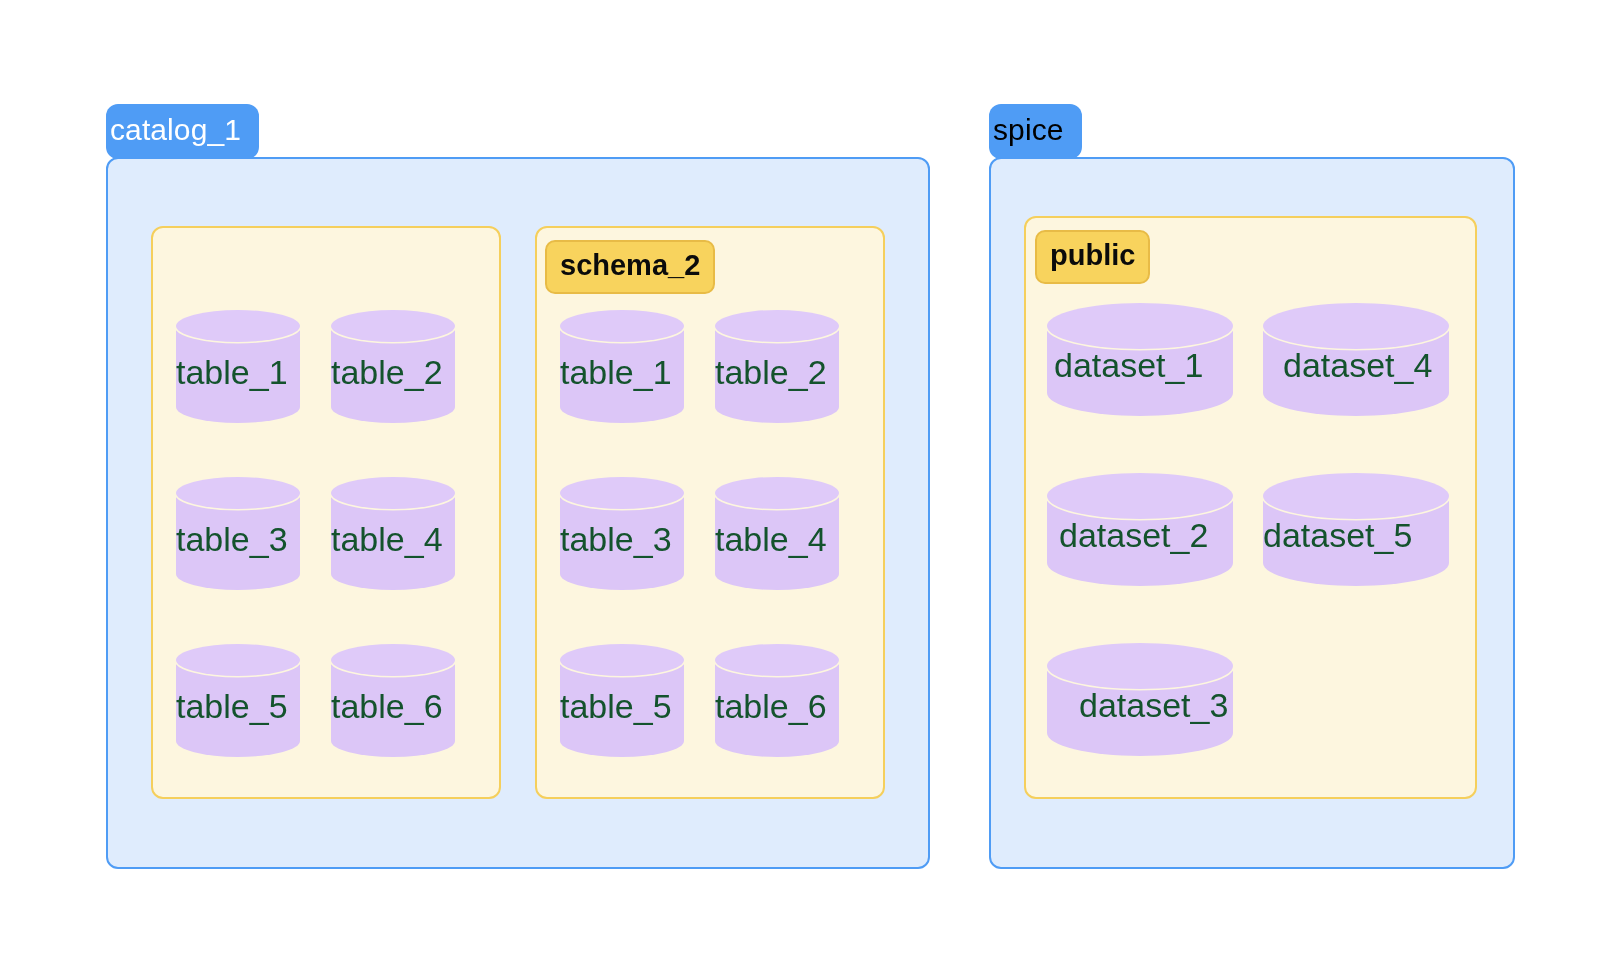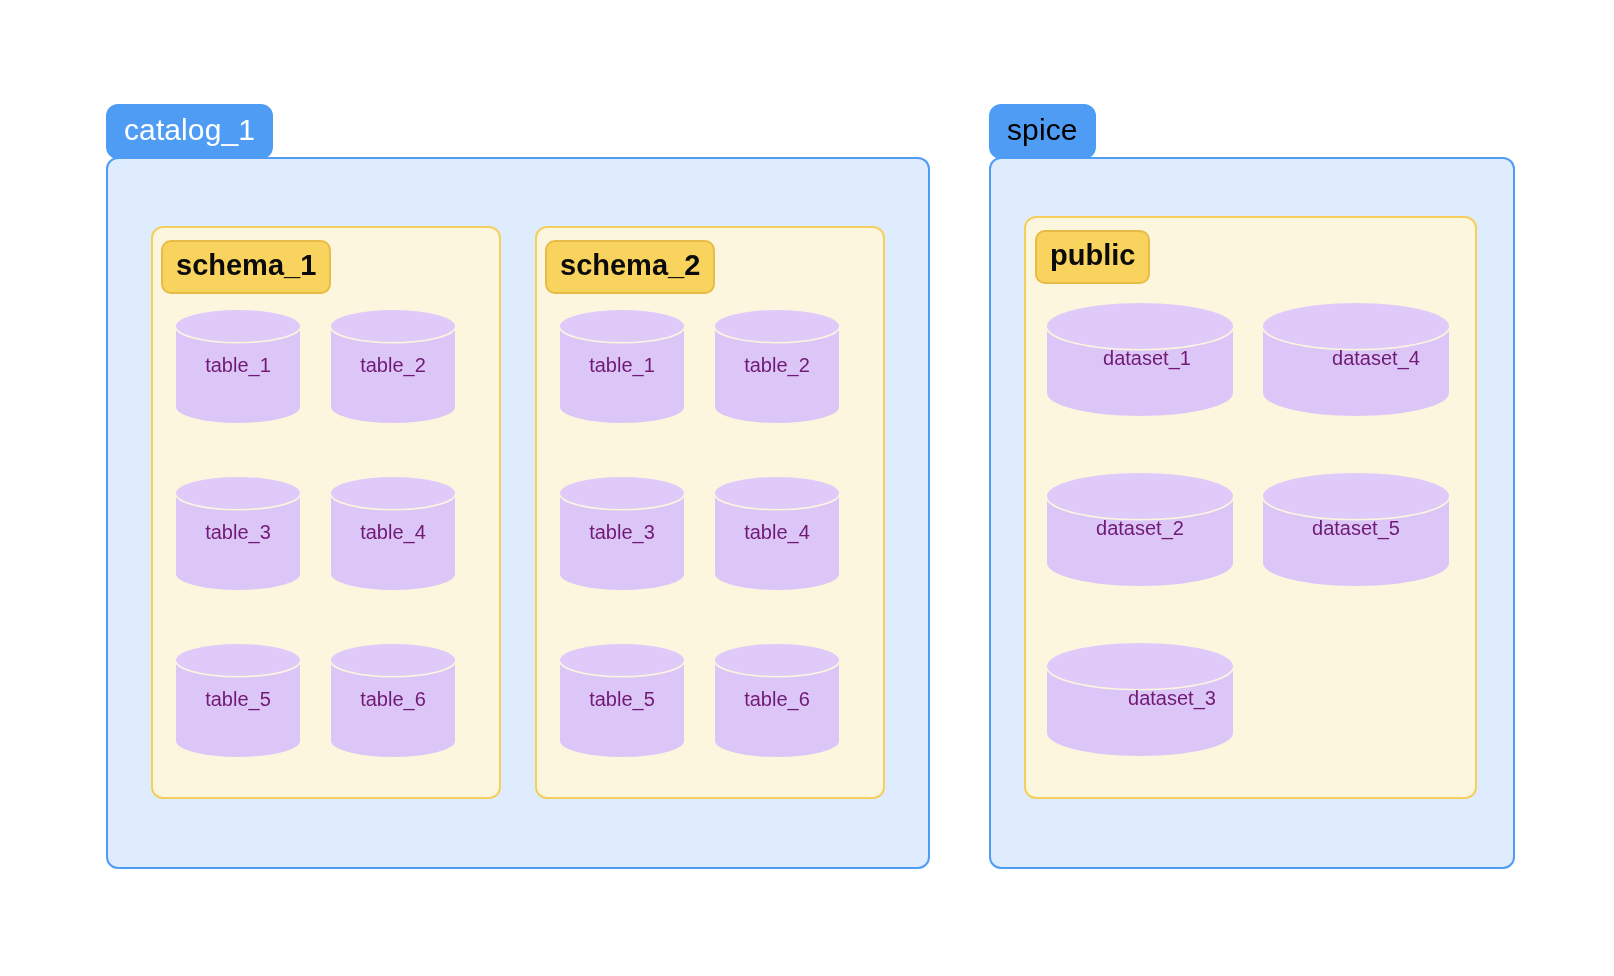--- a/index.html
+++ b/index.html
@@ -23,21 +23,21 @@
   }
 
   .container-tag {
     position: absolute;
     top: 0;
     left: 0;
     background: #4f9cf5;
     color: #ffffff;
     font-size: 30px;
     line-height: 1;
-    padding: 11px 18px 14px 18px;
+    padding: 11px 18px 14px 4px;
     border-radius: 12px;
     white-space: nowrap;
     font-weight: 400;
     letter-spacing: 0.1px;
   }
 
   .container-body {
     position: absolute;
     left: 0;
     background: #dfecfd;
@@ -76,36 +76,34 @@
   .cyl-svg {
     position: absolute;
     left: 0;
     top: 0;
     display: block;
   }
   .cyl-label {
     position: absolute;
     left: 0;
     width: 100%;
-    text-align: center;
-    color: #701a75;
-    font-size: 20px;
+    color: #14532d;
+    font-size: 34px;
     line-height: 1;
     white-space: nowrap;
     pointer-events: none;
   }
 </style>
 </head>
 <body>
 
 <div id="canvas">
     <div class="container-body" style="left: 106px; top: 157px; width: 824px; height: 712px; background: rgb(223, 236, 253); border-color: rgb(79, 156, 245);"></div>
     <div class="container-tag" style="left: 106px; top: 104px; background: rgb(79, 156, 245); color: rgb(255, 255, 255);">catalog_1</div>
     <div class="schema-box" style="left: 151px; top: 226px; width: 350px; height: 573px; background: rgb(253, 246, 223); border-color: rgb(245, 207, 92);"></div>
-    <div class="schema-tag" style="left: 161px; top: 240px; background: rgb(248, 211, 93); border-color: rgb(232, 187, 70);">schema_1</div>
     <div class="cylinder" style="left: 176px; top: 310px; width: 124px; height: 113px;">
       <svg class="cyl-svg" width="124" height="113" viewBox="0 0 124 113">
         <path d="M 0 16 L 0 97 A 62 16 0 0 0 124 97 L 124 16 Z" fill="#dcc6f7"></path>
         <path d="M 0 16 A 62 16 0 0 0 124 16" fill="none" stroke="#fdf6df" stroke-width="3"></path>
         <ellipse cx="62" cy="16" rx="62" ry="16" fill="#dfcaf9"></ellipse>
       </svg>
       <div class="cyl-label" style="top: 45px;">table_1</div>
     </div>
     <div class="cylinder" style="left: 331px; top: 310px; width: 124px; height: 113px;">
       <svg class="cyl-svg" width="124" height="113" viewBox="0 0 124 113">
@@ -216,21 +214,21 @@
         <ellipse cx="93" cy="23" rx="93" ry="23" fill="#dfcaf9"></ellipse>
       </svg>
       <div class="cyl-label" style="top: 45px; margin-left: 20px;">dataset_4</div>
     </div>
     <div class="cylinder" style="left: 1047px; top: 473px; width: 186px; height: 113px;">
       <svg class="cyl-svg" width="186" height="113" viewBox="0 0 186 113">
         <path d="M 0 23 L 0 90 A 93 23 0 0 0 186 90 L 186 23 Z" fill="#dcc6f7"></path>
         <path d="M 0 23 A 93 23 0 0 0 186 23" fill="none" stroke="#fdf6df" stroke-width="3"></path>
         <ellipse cx="93" cy="23" rx="93" ry="23" fill="#dfcaf9"></ellipse>
       </svg>
-      <div class="cyl-label" style="top: 45px;">dataset_2</div>
+      <div class="cyl-label" style="top: 45px; padding-left: 12px;">dataset_2</div>
     </div>
     <div class="cylinder" style="left: 1263px; top: 473px; width: 186px; height: 113px;">
       <svg class="cyl-svg" width="186" height="113" viewBox="0 0 186 113">
         <path d="M 0 23 L 0 90 A 93 23 0 0 0 186 90 L 186 23 Z" fill="#dcc6f7"></path>
         <path d="M 0 23 A 93 23 0 0 0 186 23" fill="none" stroke="#fdf6df" stroke-width="3"></path>
         <ellipse cx="93" cy="23" rx="93" ry="23" fill="#dfcaf9"></ellipse>
       </svg>
       <div class="cyl-label" style="top: 45px;">dataset_5</div>
     </div>
     <div class="cylinder" style="left: 1047px; top: 643px; width: 186px; height: 113px;">

